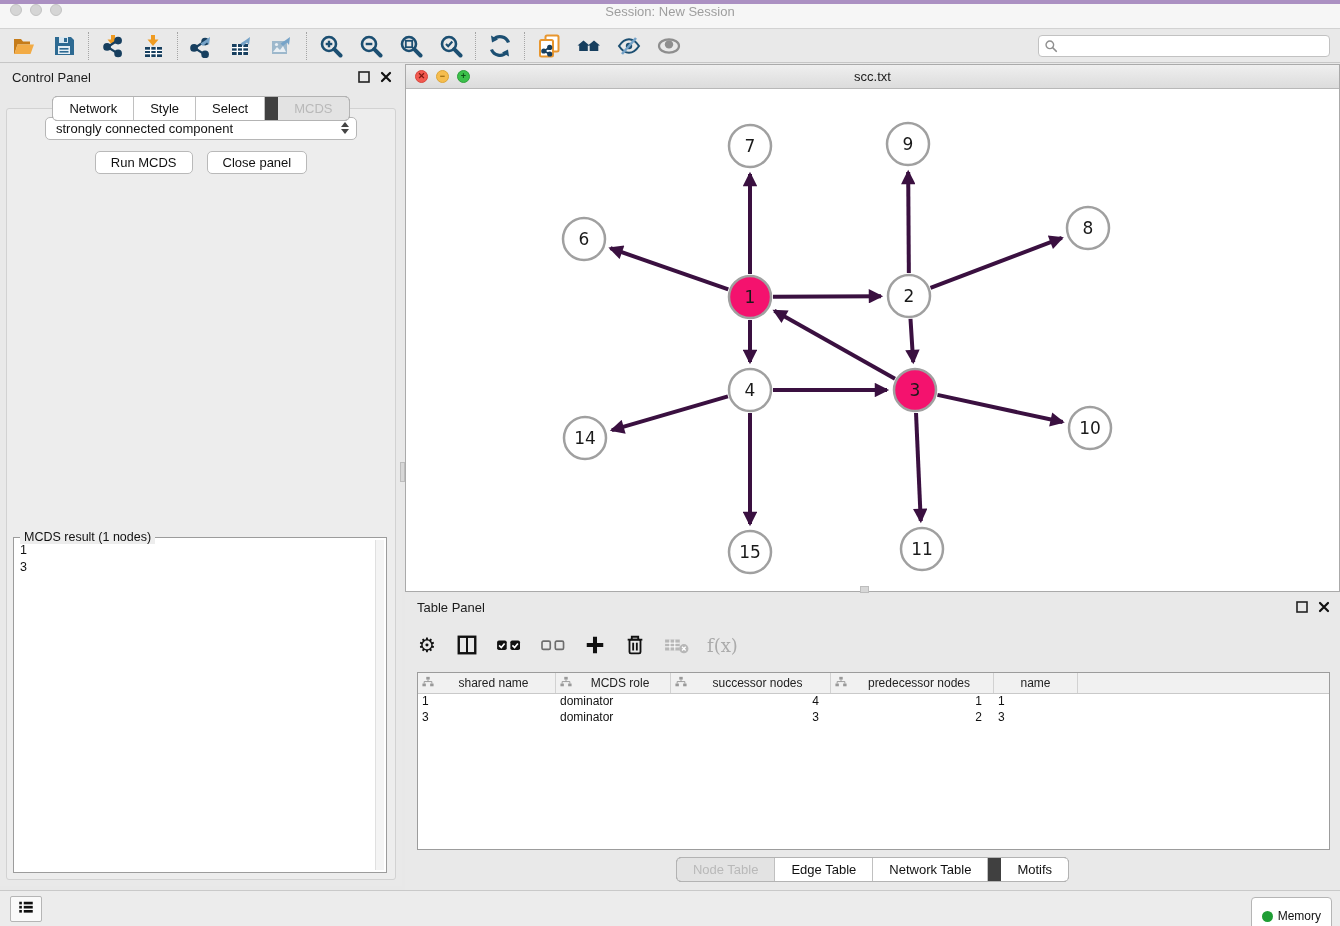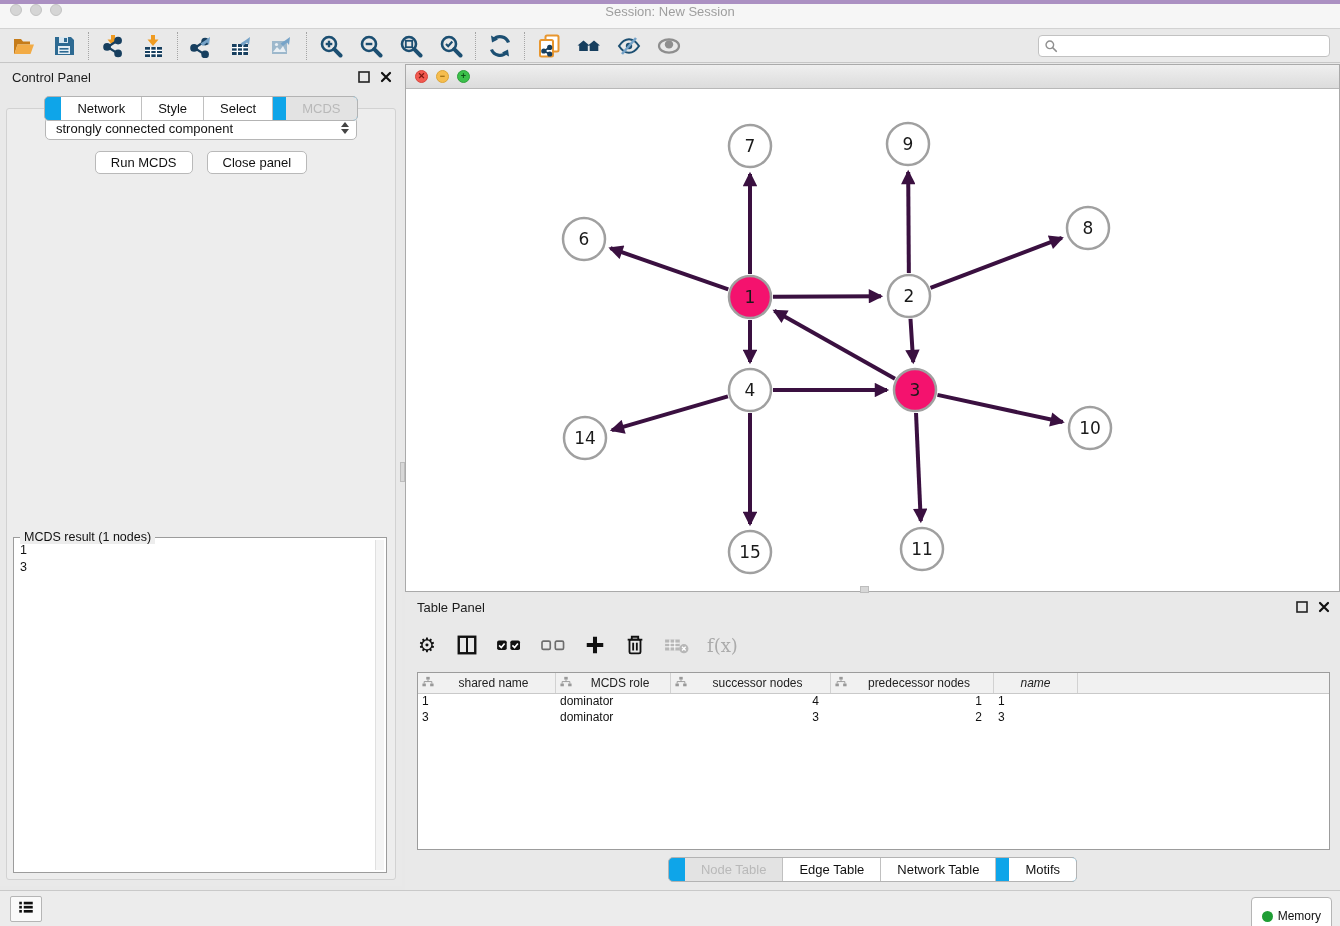--- a/index.html
+++ b/index.html
@@ -25,21 +25,21 @@
                      padding:0 6px 0 24px; font-size:12px; font-family:"Liberation Sans",sans-serif; outline:none; }
   .search-mag { position:absolute; left:6px; top:4px; width:14px; height:14px; }
 
   
   .control-panel { position:absolute; left:0; top:64px; width:402px; height:822px; background:#e9e9e9; }
   .panel-head { position:relative; height:26px; display:flex; align-items:center; }
   .panel-head .ph-title { font-size:13px; color:#1c1c1c; margin-left:12px; }
   .ph-icons { position:absolute; right:10px; top:5px; display:flex; gap:10px; align-items:center; }
   .ph-icons svg { width:12px; height:12px; }
   .cp-tabs { position:absolute; left:0; right:0; top:32px; display:flex; justify-content:center; z-index:2; }
-  .seg { display:flex; border:1px solid #b3b3b3; border-radius:5px; overflow:hidden; background:#0ea5e9;padding-left:16px; }
+  .seg { display:flex; border:1px solid #b3b3b3; border-radius:5px; overflow:hidden; background:#404040; }
   .seg-tab { font-size:13px; color:#111; background:#fff; padding:4px 16px; border-right:1px solid #c0c0c0; cursor:default; white-space:nowrap; }
   .seg-tab:last-child { border-right:none;margin-left:13px; }
   .seg-tab.active { background:#e3e3e3; color:#b9b9b9; }
   .cp-content { position:absolute; left:6px; right:6px; top:44px; bottom:6px; background:#ededed;
                 border:1px solid #d2d2d2; border-radius:3px; }
   .opt-label { text-align:center; margin-top:36px; font-size:13px; color:#111; }
   .dropdown { position:relative; margin:8px auto 0; width:312px; height:23px; background:#fff;
               border:1px solid #b6b6b6; border-radius:5px; display:flex; align-items:center; padding:0 22px 0 10px;
               font-size:13px; color:#111; }
   .dd-chevrons { position:absolute; right:7px; top:4px; display:flex; flex-direction:column; gap:2px; }
@@ -331,20 +331,21 @@
   </div>
 </div>
 
 <div class="network-window">
   <div class="nw-titlebar">
     <div class="nw-traffic">
       <span class="nwl red">✕</span>
       <span class="nwl yellow">−</span>
       <span class="nwl green">+</span>
     </div>
+    <div class="nw-title">scc.txt</div>
   </div>
   <div class="nw-canvas" id="graph-canvas"><svg width="933" height="502">
         <defs>
           <marker id="arr" viewBox="0 0 10 10" refX="8.5" refY="5" markerWidth="4.2" markerHeight="3.6" orient="auto">
             <path d="M0 0L10 5L0 10z" fill="#3a1040"></path>
           </marker>
         </defs>
         <line x1="344" y1="185" x2="344" y2="85" stroke="#3a1040" stroke-width="4" marker-end="url(#arr)"></line>
         <line x1="322.28718253123094" y1="200.4135938964542" x2="204.43299517937103" y2="159.23562482170794" stroke="#3a1040" stroke-width="4" marker-end="url(#arr)"></line>
         <line x1="366.9995451264251" y1="207.85534877278977" x2="475.0005537591346" y2="207.17609714616896" stroke="#3a1040" stroke-width="4" marker-end="url(#arr)"></line>
@@ -520,21 +521,21 @@
           <span><svg viewBox="0 0 14 14">
               <g fill="#999">
                 <rect x="5" y="1" width="4" height="3.2"></rect>
                 <rect x="0.5" y="8.8" width="4" height="3.2"></rect>
                 <rect x="9.5" y="8.8" width="4" height="3.2"></rect>
               </g>
               <path d="M7 4.2v2.3M2.5 8.8V6.5h9v2.3" stroke="#999" fill="none" stroke-width="1.1"></path>
             </svg></span>
           <span class="lbl">predecessor nodes</span>
         </div>
-        <div class="tp-hcell" style="width: 84px; font-style: italic;">
+        <div class="tp-hcell" style="width: 84px;">
           <span class="lbl">name</span>
         </div>
       </div>
     <div id="tp-body">
         <div class="tp-row">
           <div class="tp-cell" style="width: 138px; text-align: left;">1</div>
           <div class="tp-cell" style="width: 115px; text-align: left;">dominator</div>
           <div class="tp-cell" style="width: 160px; text-align: right; padding-right: 12px;">4</div>
           <div class="tp-cell" style="width: 163px; text-align: right; padding-right: 12px;">1</div>
           <div class="tp-cell" style="width: 84px; text-align: left;">1</div>

